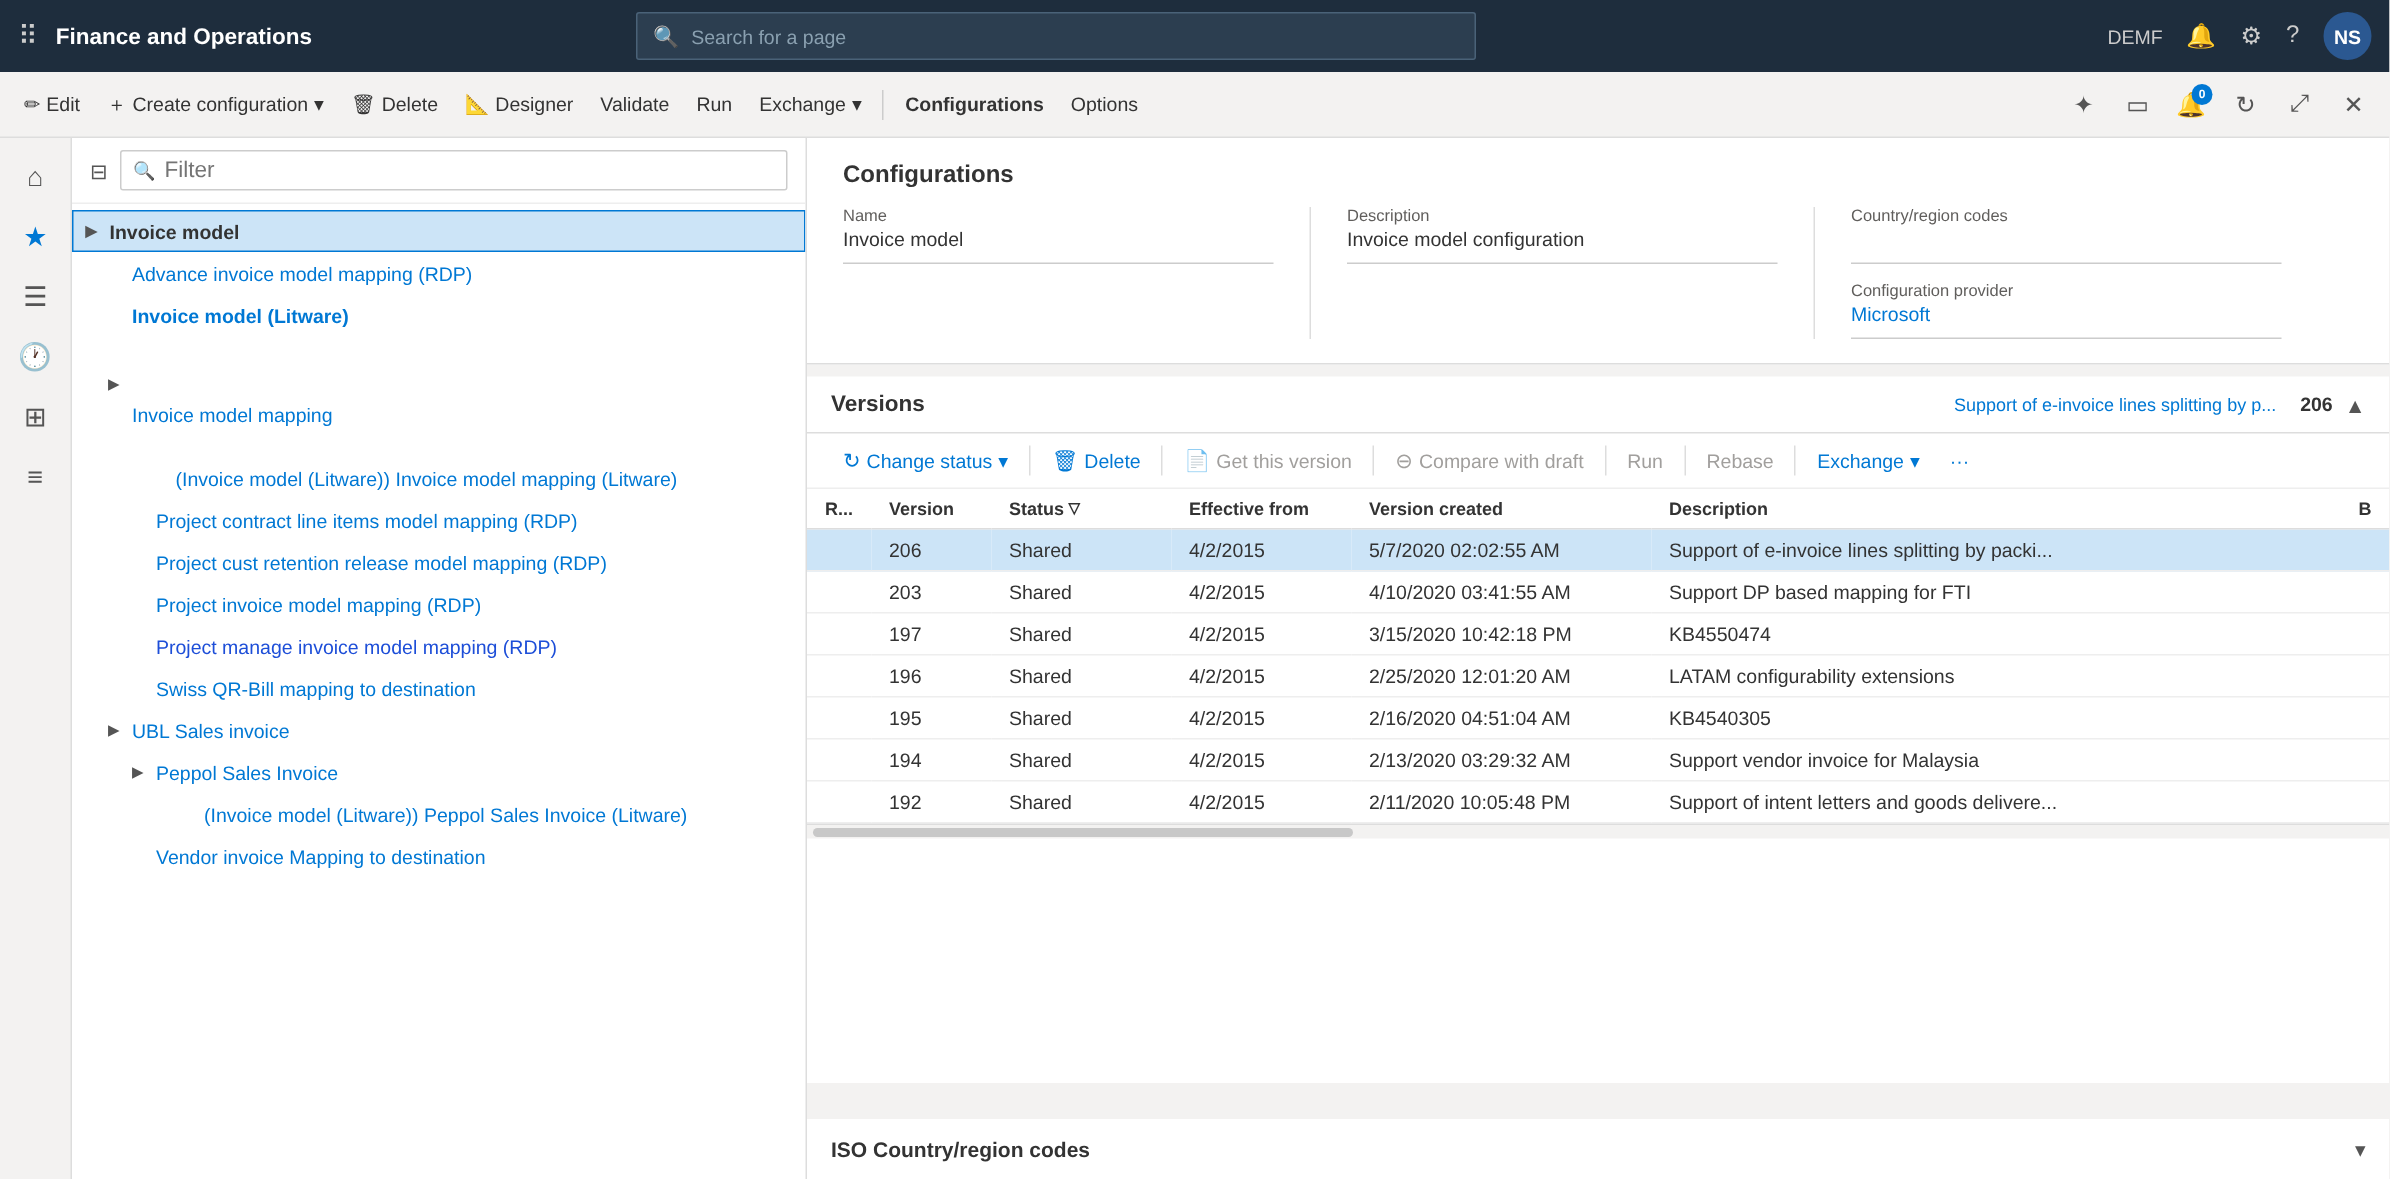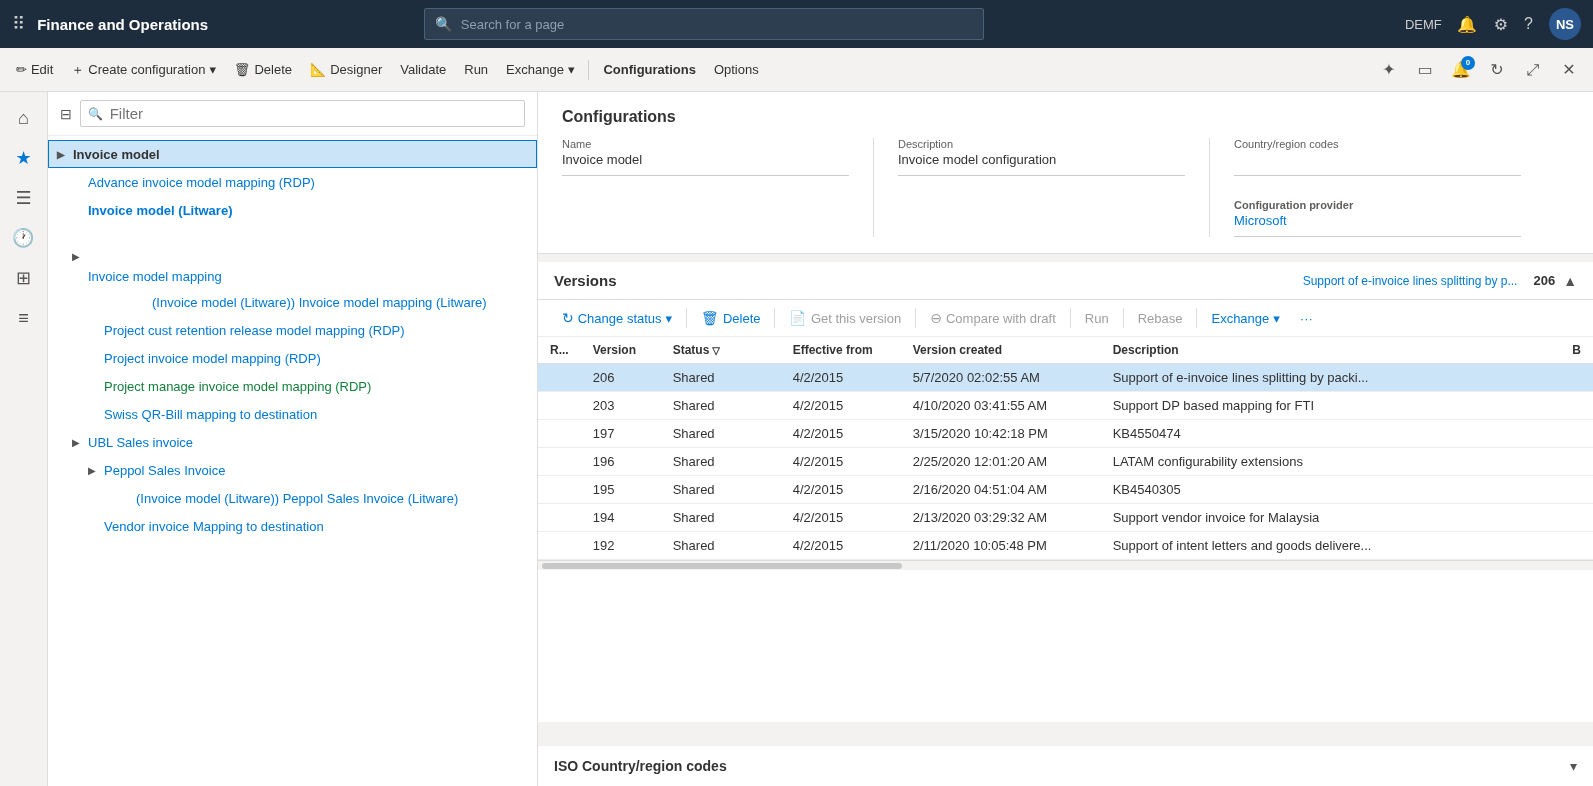--- a/index.html
+++ b/index.html
@@ -69,21 +69,21 @@
     .filter-icon { color: #555; font-size: 14px; cursor: pointer; }
     .tree-content { flex: 1; overflow-y: auto; padding: 4px 0; }
     .tree-item {
       display: flex; align-items: center; padding: 4px 8px; cursor: pointer;
       font-size: 13px; color: #0078d4; min-height: 28px;
     }
     .tree-item.selected { background: #cce4f7; color: #333; font-weight: 600; border: 1px solid #0078d4; }
     .tree-arrow { width: 16px; flex-shrink: 0; font-size: 10px; color: #555; }
     .tree-indent-1 { padding-left: 24px; }
     .tree-indent-2 { padding-left: 40px; }
-    .tree-indent-3 { padding-left: 88px; }
+    .tree-indent-3 { padding-left: 53px; margin-top: 17px; }
     .tree-indent-4 { padding-left: 72px; }
 
     
     .content-panel { flex: 1; background: #f3f2f1; overflow-y: auto; display: flex; flex-direction: column; }
 
     
     .config-details { background: white; margin: 0; padding: 16px 24px; border-bottom: 1px solid #ddd; }
     .config-title { font-size: 16px; font-weight: 600; color: #333; margin-bottom: 12px; }
     .config-fields { display: flex; gap: 0; }
     .config-field { flex: 1; border-right: 1px solid #ddd; padding-right: 24px; margin-right: 24px; }
@@ -260,29 +260,33 @@
         <div class="tree-item tree-indent-1">
           <span class="tree-arrow">▶</span>
           <span style="color: rgb(0, 120, 212); margin-top: 41px;">Invoice model mapping</span>
         </div>
         <div class="tree-item tree-indent-3">
           <span class="tree-arrow"></span>
           <span style="color: rgb(0, 120, 212);">(Invoice model (Litware)) Invoice model mapping (Litware)</span>
         </div>
         <div class="tree-item tree-indent-2">
           <span class="tree-arrow"></span>
+          <span style="color: rgb(0, 120, 212);">Project contract line items model mapping (RDP)</span>
+        </div>
+        <div class="tree-item tree-indent-2">
+          <span class="tree-arrow"></span>
           <span style="color: rgb(0, 120, 212);">Project cust retention release model mapping (RDP)</span>
         </div>
         <div class="tree-item tree-indent-2">
           <span class="tree-arrow"></span>
           <span style="color: rgb(0, 120, 212);">Project invoice model mapping (RDP)</span>
         </div>
         <div class="tree-item tree-indent-2">
           <span class="tree-arrow"></span>
-          <span style="color: #15803d;">Project manage invoice model mapping (RDP)</span>
+          <span style="color: #1d4ed8;">Project manage invoice model mapping (RDP)</span>
         </div>
         <div class="tree-item tree-indent-2">
           <span class="tree-arrow"></span>
           <span style="color: rgb(0, 120, 212);">Swiss QR-Bill mapping to destination</span>
         </div>
         <div class="tree-item tree-indent-1">
           <span class="tree-arrow">▶</span>
           <span style="color: rgb(0, 120, 212);">UBL Sales invoice</span>
         </div>
         <div class="tree-item tree-indent-2">
@@ -309,21 +313,21 @@
           <div class="config-field-label">Name</div>
           <div class="config-field-value">Invoice model</div>
         </div>
         <div class="config-field">
           <div class="config-field-label">Description</div>
           <div class="config-field-value">Invoice model configuration</div>
         </div>
         <div class="config-field">
           <div class="config-field-label">Country/region codes</div>
           <div class="config-field-value"></div>
-          <div class="config-field-label" style="margin-top:23px;font-weight:bold;">Configuration provider</div>
+          <div class="config-field-label" style="margin-top:12px;">Configuration provider</div>
           <div class="config-field-value link">Microsoft</div>
         </div>
       </div>
     </div>
 
     <div class="versions-section">
       <div class="versions-header">
         <span class="versions-title">Versions</span>
         <span class="versions-tag">Support of e-invoice lines splitting by p...</span>
         <span class="versions-count">206</span>

